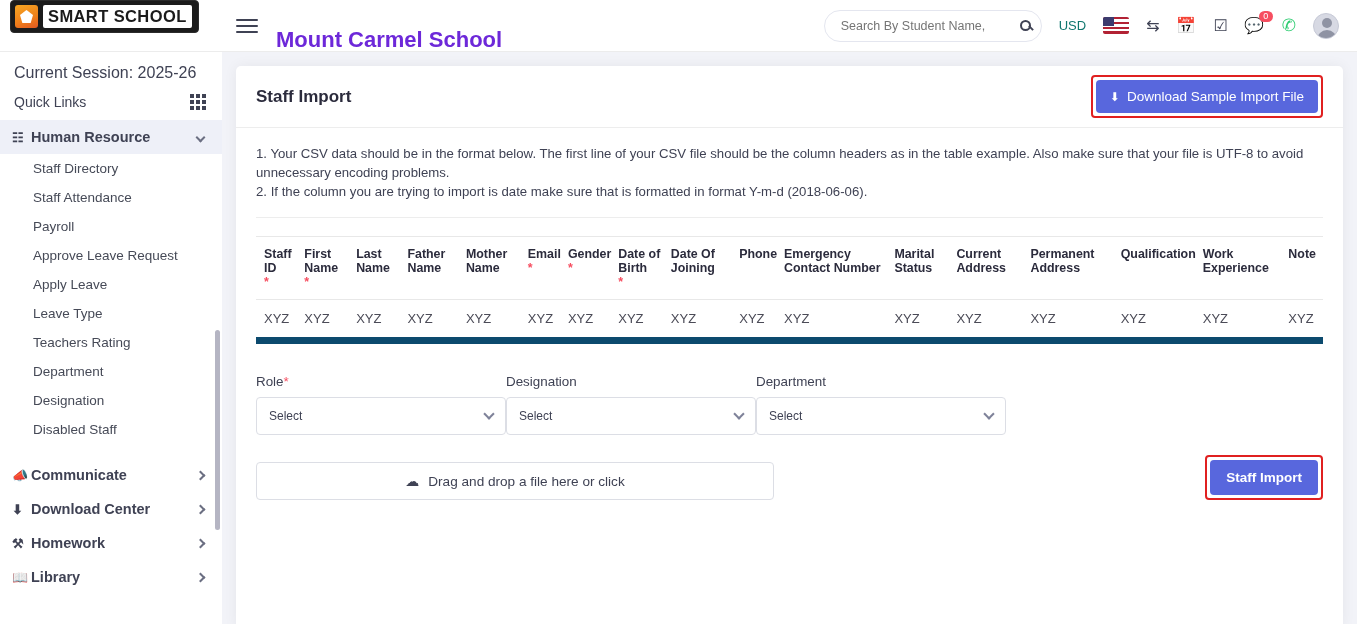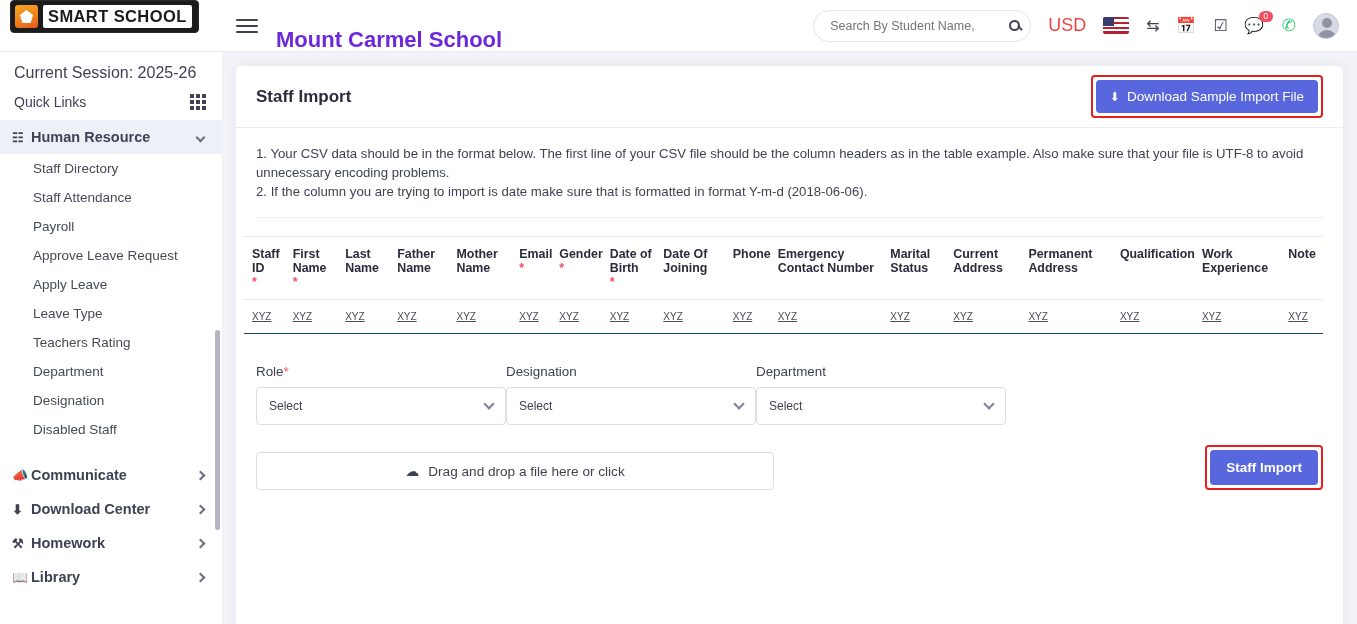--- a/index.html
+++ b/index.html
@@ -85,21 +85,21 @@
   }
   .search-box input {
     border: 0; outline: 0; font-size: 12.5px; color: #7f1d1d; width: 100%;
     background: transparent; font-family: "Liberation Sans", sans-serif;
   }
   .mag {
     width: 11px; height: 11px; border: 2px solid #3f4254; border-radius: 50%;
     position: relative; flex: 0 0 auto;
   }
   .mag:after { content:""; position:absolute; width: 6px; height:2px; background:#3f4254; transform: rotate(45deg); right:-5px; bottom:0;}
-  .usd { font-size: 18px; color:#ef4444; }
+  .usd { font-size: 13px; color:#0f766e; }
   .flag { width: 26px; height: 17px; position: relative; border-radius: 2px; overflow: hidden; background: #fff;}
   .flag .stripes { position:absolute; inset:0; background: repeating-linear-gradient(#b22234 0 2.4px, #fff 2.4px 4.8px); }
   .flag .canton { position:absolute; left:0; top:0; width: 11px; height: 9px; background:#3c3b6e; }
   .ticon { font-size: 16px; color: #3f4254; position: relative; cursor: pointer; line-height: 1; }
   .badge {
     position: absolute; top: -7px; right: -8px; background: #f64e60; color: #fff;
     font-size: 9px; border-radius: 9px; padding: 1px 4px; min-width: 14px; text-align:center;
   }
   .wa { color: #2ecc71; font-size: 17px; }
   .avatar {
@@ -123,30 +123,30 @@
   .btn-primary {
     background: #5867dd; color:#fff; border:0; border-radius: 4px;
     font-size: 13.5px; padding: 9px 14px; cursor: pointer; font-family:"Liberation Sans", sans-serif;
     display:flex; align-items:center; gap:7px;
   }
   .dl-icon { font-size: 12px; }
 
   .notes { padding: 16px 20px 12px 20px; font-size: 13.2px; line-height: 1.45; color: #3f4254; }
   .divider { height:1px; background:#ededed; margin: 4px 20px 0 20px; }
 
-  .table-wrap { padding: 18px 20px 0 8px; }
+  .table-wrap { padding: 18px 20px 0 20px; }
   table.sample { border-collapse: collapse; width: 100%; table-layout: auto; }
   table.sample th {
     text-align: left; font-size: 12.4px; font-weight: 700; color:#2b2b3c;
     padding: 10px 7px 10px 0; vertical-align: top; border-bottom: 1px solid #e8e8e8;
     border-top: 1px solid #e8e8e8;
   }
   table.sample th:first-child, table.sample td:first-child { padding-left: 8px; }
   table.sample td {
-    font-size: 10px; color:#4b4b57; padding: 11px 7px 11px 0; border-bottom: 1px solid #0c4a6e; text-decoration: underline;
+    font-size: 13px; color:#4b4b57; padding: 11px 7px 11px 0; border-bottom: 7px solid #0c4a6e;
   }
   .req { color:#f64e60; }
   .th-lines { display:block; }
 
   .form { padding: 30px 20px 0 20px; }
   .form-row { display: flex; }
   .field { width: 250px; }
   .lbl { font-size: 13.4px; color:#3f4254; margin-bottom: 8px; display:block; }
   .sel {
     width: 100%; height: 38px; border:1px solid #dcdee5; border-radius: 4px;

